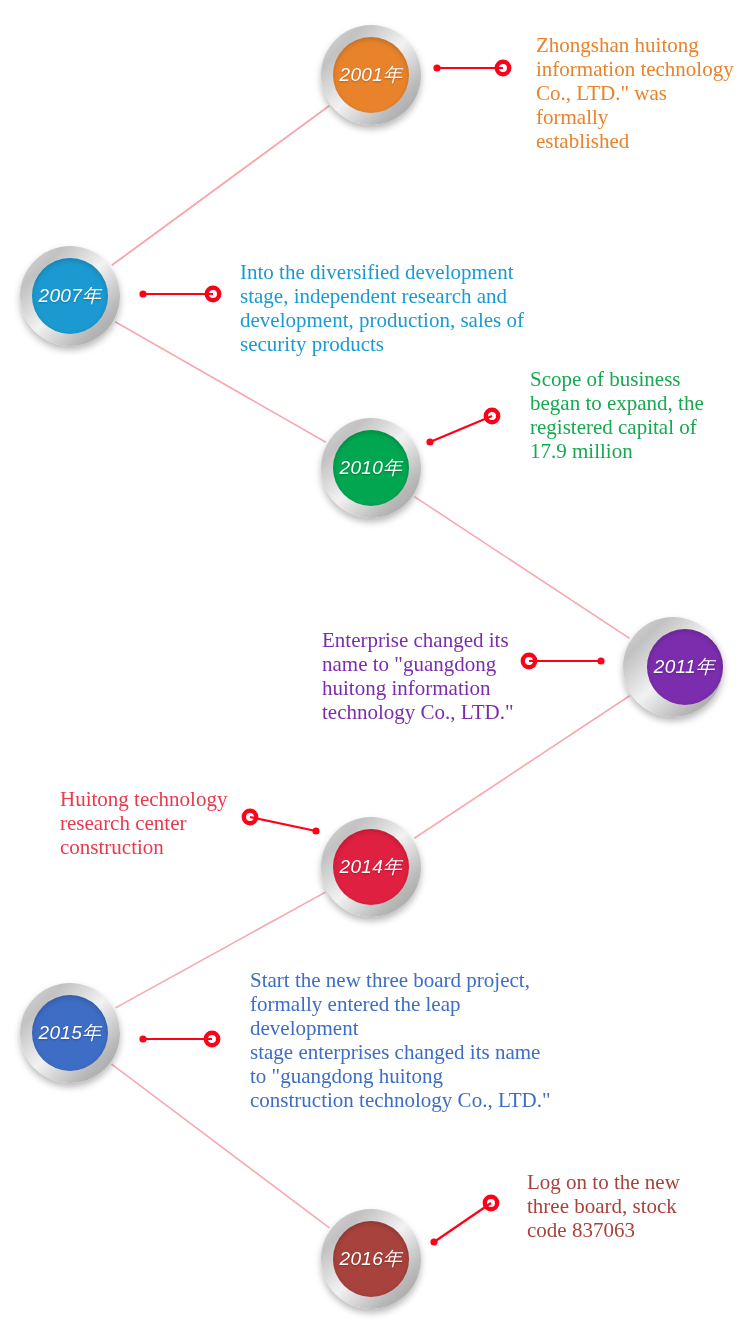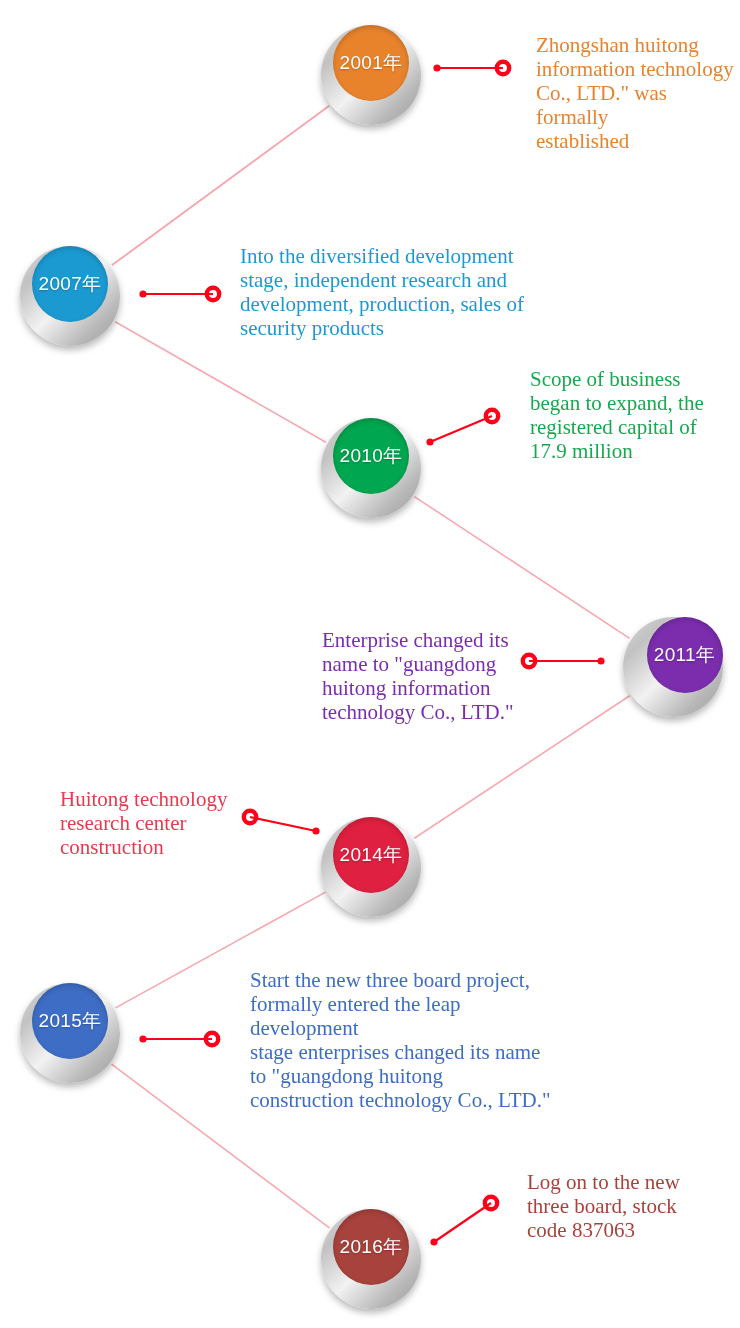--- a/index.html
+++ b/index.html
@@ -27,22 +27,23 @@
   }
   
   .year-node {
     position: absolute;
     width: 100px;
     height: 100px;
     border-radius: 50%;
     background: linear-gradient(135deg, #d9d9d9 0%, #c2c2c2 22%, #f2f2f2 50%, #b8b8b8 78%, #9d9d9d 100%);
     box-shadow: 0 4px 7px rgba(0,0,0,0.28);
     display: flex;
-    align-items: flex-start;
+    align-items: center;
     justify-content: center;
+    font-style: italic;
   }
   .year-disc {
     width: 76px;
     height: 76px;
     border-radius: 50%;
     display: flex;
     align-items: center;
     justify-content: center;
     box-shadow: inset 0 2px 5px rgba(0,0,0,0.18);
   }
@@ -91,21 +92,21 @@
       </div>
       <div class="desc" style="left: 536px; top: 33px; color: rgb(232, 131, 44);">Zhongshan huitong
 information technology
 Co., LTD." was formally
 established</div>
       <div class="year-node" style="left: 20px; top: 246px;">
         <div class="year-disc" style="background: rgb(27, 154, 209);">
           <span class="year-label">2007年</span>
         </div>
       </div>
-      <div class="desc" style="left: 240px; top: 244px; color: rgb(27, 154, 209);">Into the diversified development
+      <div class="desc" style="left: 240px; top: 260px; color: rgb(27, 154, 209);">Into the diversified development
 stage, independent research and
 development, production, sales of
 security products</div>
       <div class="year-node" style="left: 321px; top: 418px;">
         <div class="year-disc" style="background: rgb(0, 166, 80);">
           <span class="year-label">2010年</span>
         </div>
       </div>
       <div class="desc" style="left: 530px; top: 367px; color: rgb(22, 169, 79);">Scope of business
 began to expand, the

